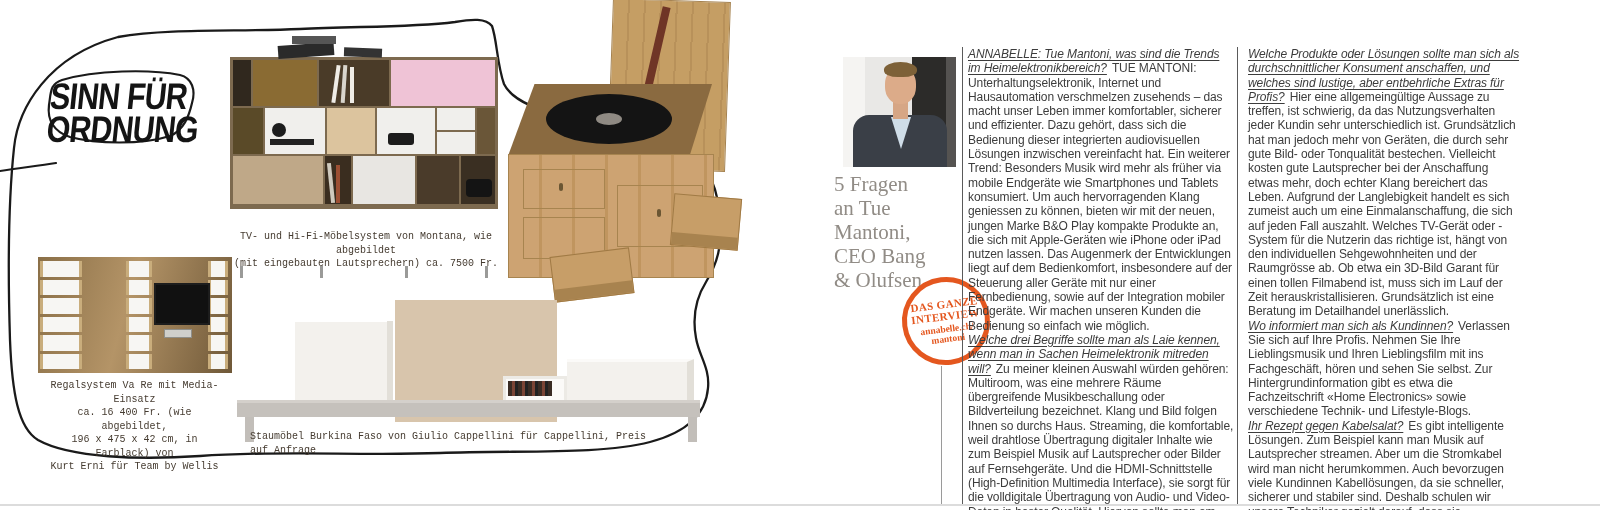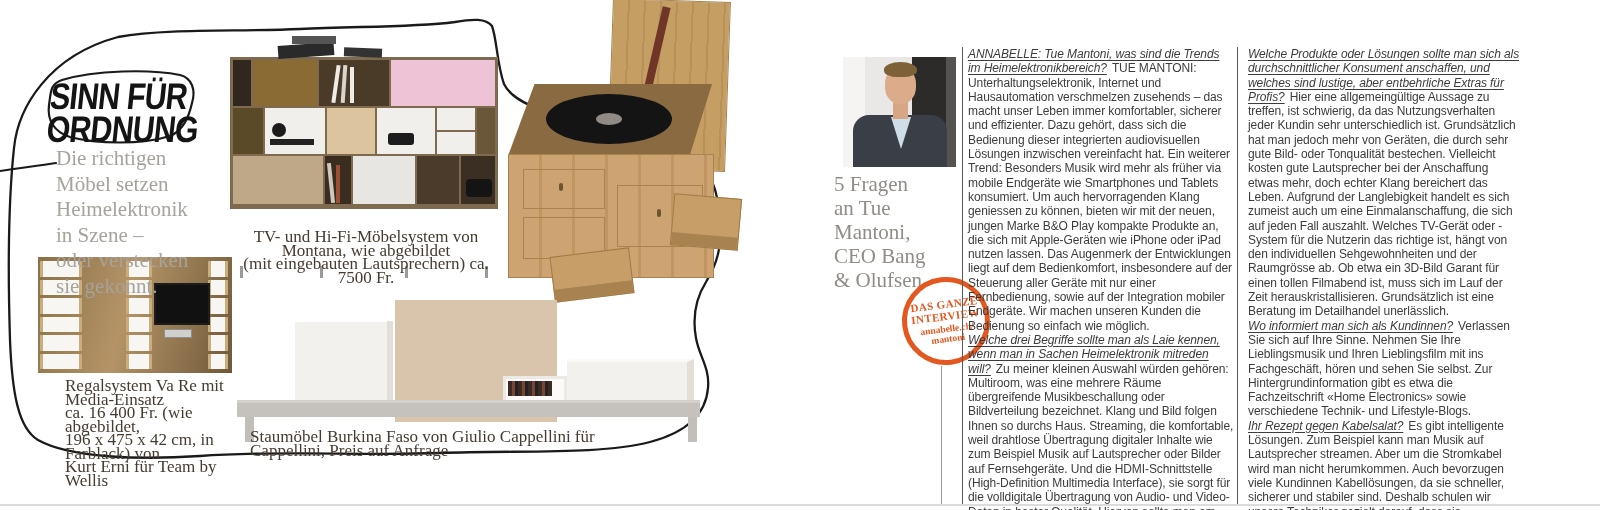--- a/index.html
+++ b/index.html
@@ -10,24 +10,24 @@
   
   svg.scribble{position:absolute;left:0;top:0;}
 
   
   .title{left:52px;top:80px;width:220px;color:#141414;
          font-family:"Liberation Sans",sans-serif;font-weight:900;font-size:37px;line-height:33px;
          transform:skewX(-6deg) scaleX(.82);transform-origin:left top;
          white-space:pre-line;letter-spacing:-1px;}
   .intro{left:56px;top:146px;width:190px;color:#a7a29c;
          font-family:"Liberation Serif",serif;font-size:21px;line-height:25.5px;white-space:pre-line;}
-  .cap{font-family:Liberation Serif, serif;color:#453b30;font-size:17px;line-height:13.5px;white-space:pre-line;}
+  .cap{font-family:Liberation Mono, monospace;color:#453b30;font-size:10px;line-height:13.5px;white-space:pre-line;}
   .cap-montana{left:232px;top:230px;width:268px;text-align:center;}
   .cap-shrine{left:612px;top:283px;width:110px;text-align:left;}
-  .cap-vare{left:65px;top:379px;width:185px;}
+  .cap-vare{left:42px;top:379px;width:185px;text-align:center;}
   .cap-burkina{left:250px;top:430px;width:420px;text-align:left;}
 
   
   .montana{left:230px;top:57px;width:268px;height:152px;background:#7d6a4f;padding:0;}
   .montana .c{position:absolute;}
   .montana-legs div{position:absolute;top:209px;width:3px;height:12px;background:#9a9a98;}
   .books-top div{position:absolute;background:#222;}
 
   
   .vare{left:38px;top:257px;width:194px;height:116px;
@@ -212,26 +212,20 @@
         <div class="bookrow"></div>
       </div>
     <div class="wbox"></div>
     <div class="bench"></div>
     <div class="leg" style="left:245px"></div>
     <div class="leg" style="left:688px"></div>
   </div>
 
   <div class="abs title">SINN FÜR
 ORDNUNG</div>
-  <div class="abs intro">Die richtigen
-Möbel setzen
-Heimelektronik
-in Szene –
-oder verstecken
-sie gekonnt.</div>
   <div class="abs cap cap-montana">TV- und Hi-Fi-Möbelsystem von Montana, wie abgebildet
 (mit eingebauten Lautsprechern) ca. 7500 Fr.</div>
   <div class="abs cap cap-vare">Regalsystem Va Re mit Media-Einsatz
 ca. 16 400 Fr. (wie abgebildet,
 196 x 475 x 42 cm, in Farblack) von
 Kurt Erni für Team by Wellis</div>
   <div class="abs cap cap-burkina">Staumöbel Burkina Faso von Giulio Cappellini für Cappellini, Preis auf Anfrage</div>
 
   <div class="abs photo">
     <div class="ph-left"></div>
@@ -261,18 +255,18 @@
   <div class="abs vrule" style="left:962px"></div>
   <div class="abs vrule" style="left:1237px"></div>
 
   <div class="abs icol" style="left:968px;width:266px">
     <p class="qa"><span class="q">ANNABELLE: Tue Mantoni, was sind die Trends im Heimelektronikbereich?</span><span class="a">TUE MANTONI: Unterhaltungselektronik, Internet und Hausautomation verschmelzen zusehends – das macht unser Leben immer komfortabler, sicherer und effizienter. Dazu gehört, dass sich die Bedienung dieser integrierten audiovisuellen Lösungen inzwischen vereinfacht hat. Ein weiterer Trend: Besonders Musik wird mehr als früher via mobile Endgeräte wie Smartphones und Tablets konsumiert. Um auch hervorragenden Klang geniessen zu können, bieten wir mit der neuen, jungen Marke B&amp;O Play kompakte Produkte an, die sich mit Apple-Geräten wie iPhone oder iPad nutzen lassen. Das Augenmerk der Entwicklungen liegt auf dem Bedienkomfort, insbesondere auf der Steuerung aller Geräte mit nur einer Fernbedienung, sowie auf der Integration mobiler Endgeräte. Wir machen unseren Kunden die Bedienung so einfach wie möglich.</span></p>
     <p class="qa"><span class="q">Welche drei Begriffe sollte man als Laie kennen, wenn man in Sachen Heimelektronik mitreden will?</span><span class="a">Zu meiner kleinen Auswahl würden gehören: Multiroom, was eine mehrere Räume übergreifende Musikbeschallung oder Bildverteilung bezeichnet. Klang und Bild folgen Ihnen so durchs Haus. Streaming, die komfortable, weil drahtlose Übertragung digitaler Inhalte wie zum Beispiel Musik auf Lautsprecher oder Bilder auf Fernsehgeräte. Und die HDMI-Schnittstelle (High-Definition Multimedia Interface), sie sorgt für die volldigitale Übertragung von Audio- und Video-Daten in bester Qualität. Hiervon sollte man am Fernseher mehrere haben, um Geräte wie Blu-ray-Player anschliessen zu können.</span></p>
   </div>
 
   <div class="abs icol" style="left:1248px;width:272px">
     <p class="qa"><span class="q">Welche Produkte oder Lösungen sollte man sich als durchschnittlicher Konsument anschaffen, und welches sind lustige, aber entbehrliche Extras für Profis?</span><span class="a">Hier eine allgemeingültige Aussage zu treffen, ist schwierig, da das Nutzungsverhalten jeder Kundin sehr unterschiedlich ist. Grundsätzlich hat man jedoch mehr von Geräten, die durch sehr gute Bild- oder Tonqualität bestechen. Vielleicht kosten gute Lautsprecher bei der Anschaffung etwas mehr, doch echter Klang bereichert das Leben. Aufgrund der Langlebigkeit handelt es sich zumeist auch um eine Einmalanschaffung, die sich auf jeden Fall auszahlt. Welches TV-Gerät oder -System für die Nutzerin das richtige ist, hängt von den individuellen Sehgewohnheiten und der Raumgrösse ab. Ob etwa ein 3D-Bild Garant für einen tollen Filmabend ist, muss sich im Lauf der Zeit herauskristallisieren. Grundsätzlich ist eine Beratung im Detailhandel unerlässlich.</span></p>
-    <p class="qa"><span class="q">Wo informiert man sich als Kundinnen?</span><span class="a">Verlassen Sie sich auf Ihre Sinne. Nehmen Sie Ihre Lieblingsmusik und Ihren Lieblingsfilm mit ins Fachgeschäft, hören und sehen Sie selbst. Zur Hintergrundinformation gibt es etwa die Fachzeitschrift «Home Electronics» sowie verschiedene Technik- und Lifestyle-Blogs.</span></p>
+    <p class="qa"><span class="q">Wo informiert man sich als Kundinnen?</span><span class="a">Verlassen Sie sich auf Ihre Profis. Nehmen Sie Ihre Lieblingsmusik und Ihren Lieblingsfilm mit ins Fachgeschäft, hören und sehen Sie selbst. Zur Hintergrundinformation gibt es etwa die Fachzeitschrift «Home Electronics» sowie verschiedene Technik- und Lifestyle-Blogs.</span></p>
     <p class="qa"><span class="q">Ihr Rezept gegen Kabelsalat?</span><span class="a">Es gibt intelligente Lösungen. Zum Beispiel kann man Musik auf Lautsprecher streamen. Aber um die Stromkabel wird man nicht herumkommen. Auch bevorzugen viele Kundinnen Kabellösungen, da sie schneller, sicherer und stabiler sind. Deshalb schulen wir unsere Techniker gezielt darauf, dass sie Verkabelungen nahezu unsichtbar machen.</span></p>
   </div>
 
   <div class="abs bottom-rule"></div>
 </div>
 
 </body></html>

